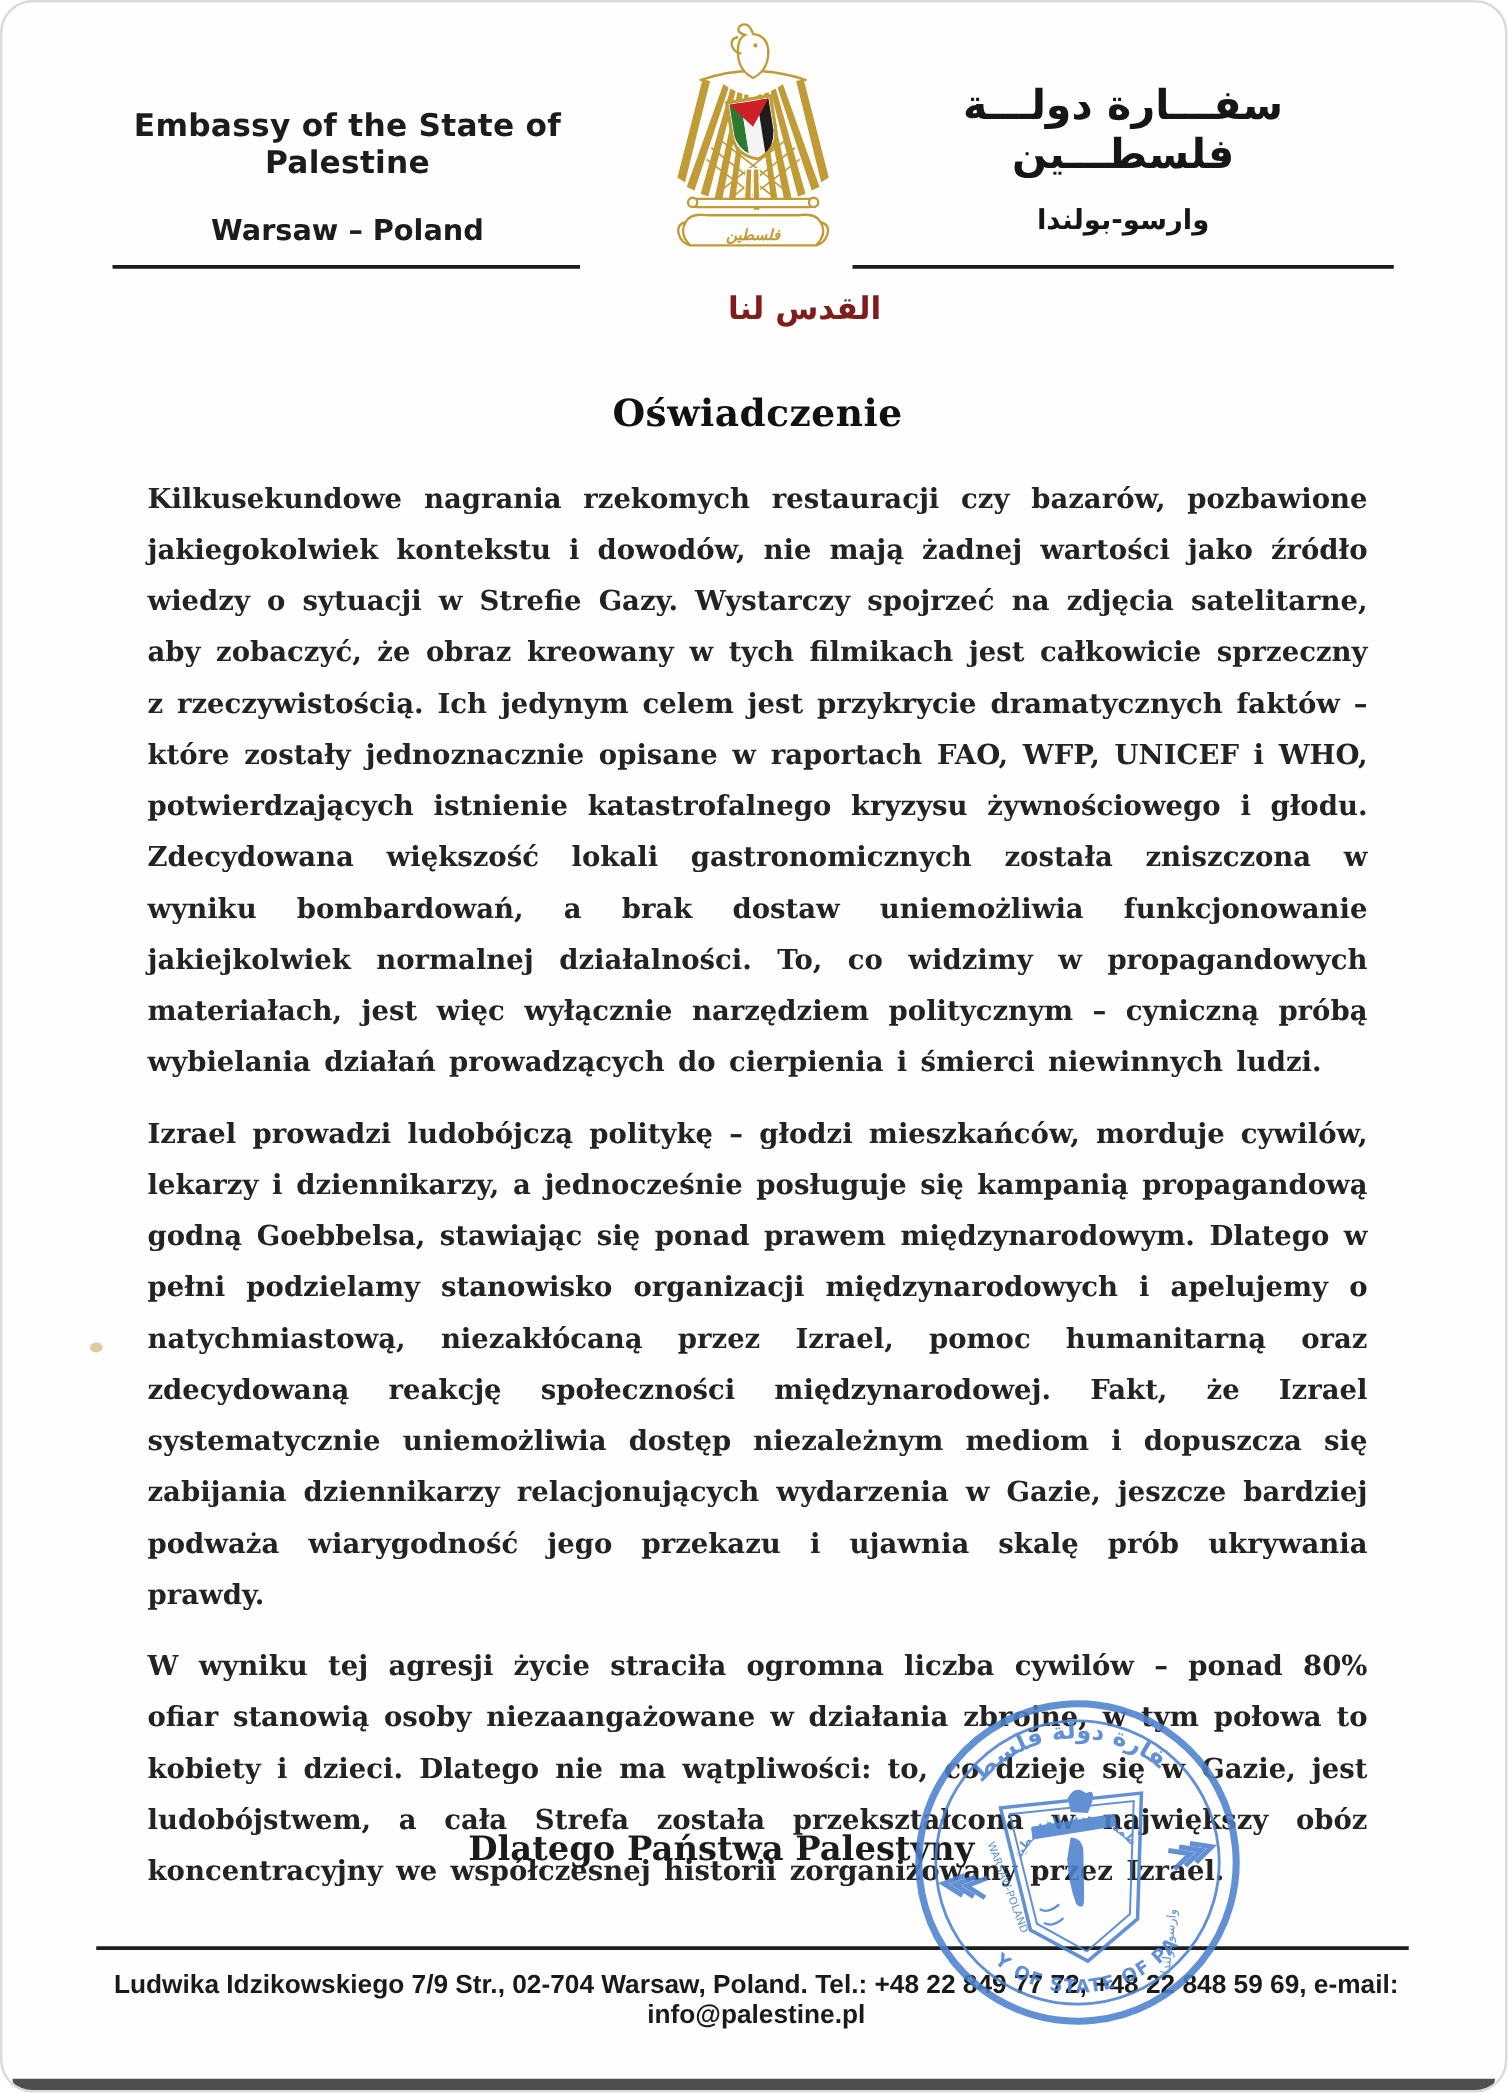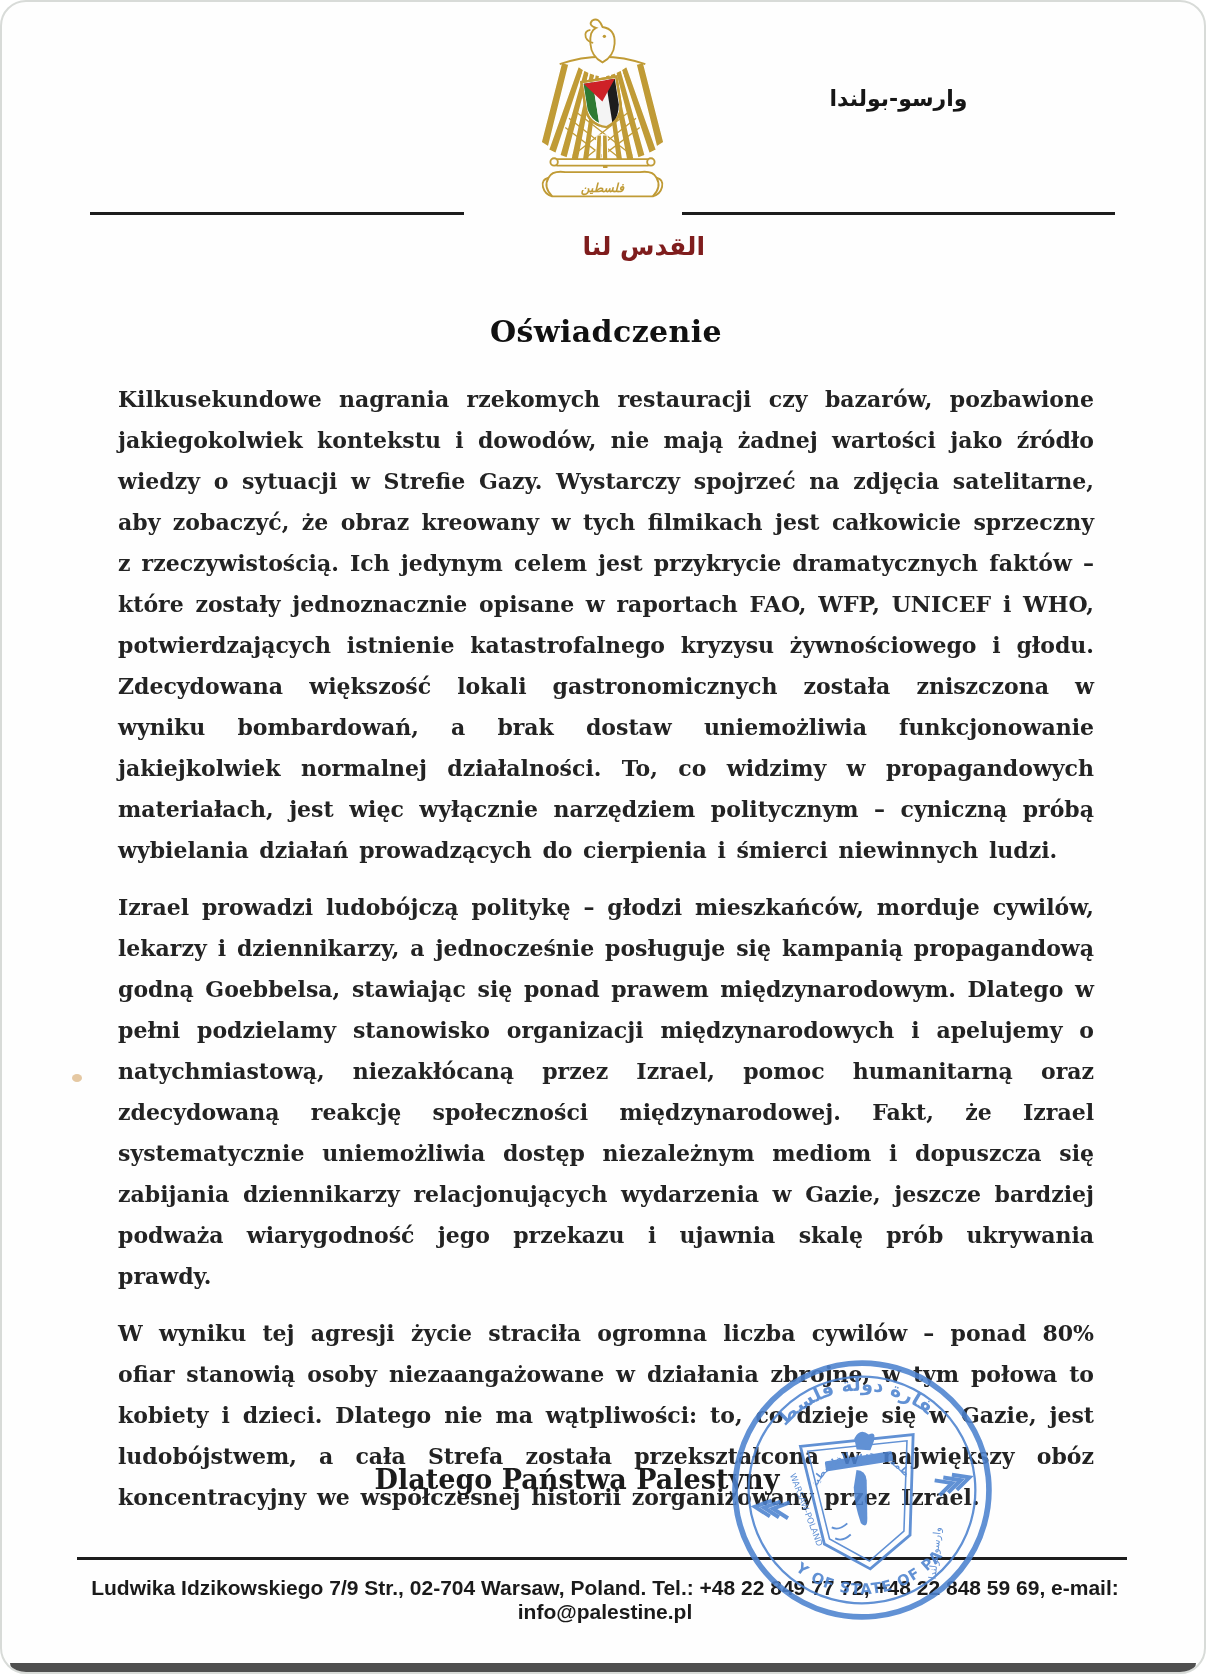--- a/index.html
+++ b/index.html
@@ -44,20 +44,24 @@
     font-family:"Liberation Sans",sans-serif;font-weight:700;font-size:21px;color:#1a1a1a;}
 
   .artifact{position:absolute;left:70px;top:1072px;width:10px;height:8px;border-radius:50%;
     background:#d09a55;opacity:.55;}
 </style>
 </head>
 <body>
 
 <div class="page">
 
+  <div class="hdr-left">
+    <div class="l1">Embassy of the State of Palestine</div>
+    <div class="l2">Warsaw – Poland</div>
+  </div>
   <div class="rule rule-left"></div>
 
   <div class="emblem">
     <svg viewBox="0 0 220 230" width="205" height="214">
       <g fill="none" stroke="#c09b36" stroke-width="2">
 
         <g fill="#c09b36" stroke="#fefefe" stroke-width="1.6">
           <path d="M84,56 L52,146 L60,150 L90,60 Z"></path>
           <path d="M90,60 L64,152 L72,155 L96,63 Z"></path>
           <path d="M96,63 L76,156 L84,158 L102,65 Z"></path>
@@ -111,20 +115,21 @@
           </g>
           <path d="M91,70 h38 v28 q0,18 -19,24 q-19,-6 -19,-24 Z" fill="none" stroke-width="2.5"></path>
         </g>
       </g>
       <text x="110" y="191" text-anchor="middle" font-family="DejaVu Sans, sans-serif" font-size="13" font-weight="bold" fill="#c09b36" direction="rtl">فلسطين</text>
     </svg>
   </div>
   <div class="emblem-caption">القدس لنا</div>
 
   <div class="hdr-right">
+    <div class="a1">سفـــارة دولـــة فلسطـــين</div>
     <div class="a2">وارسو-بولندا</div>
   </div>
   <div class="rule rule-right"></div>
 
   <div class="doc-body">
     <h1 class="doc-title">Oświadczenie</h1>
     <p>Kilkusekundowe nagrania rzekomych restauracji czy bazarów, pozbawione jakiegokolwiek kontekstu i dowodów, nie mają żadnej wartości jako źródło wiedzy o sytuacji w Strefie Gazy. Wystarczy spojrzeć na zdjęcia satelitarne, aby zobaczyć, że obraz kreowany w tych filmikach jest całkowicie sprzeczny z rzeczywistością. Ich jedynym celem jest przykrycie dramatycznych faktów – które zostały jednoznacznie opisane w raportach FAO, WFP, UNICEF i WHO, potwierdzających istnienie katastrofalnego kryzysu żywnościowego i głodu. Zdecydowana większość lokali gastronomicznych została zniszczona w wyniku bombardowań, a brak dostaw uniemożliwia funkcjonowanie jakiejkolwiek normalnej działalności. To, co widzimy w propagandowych materiałach, jest więc wyłącznie narzędziem politycznym – cyniczną próbą wybielania działań prowadzących do cierpienia i śmierci niewinnych ludzi.</p>
     <p>Izrael prowadzi ludobójczą politykę – głodzi mieszkańców, morduje cywilów, lekarzy i dziennikarzy, a jednocześnie posługuje się kampanią propagandową godną Goebbelsa, stawiając się ponad prawem międzynarodowym. Dlatego w pełni podzielamy stanowisko organizacji międzynarodowych i apelujemy o natychmiastową, niezakłócaną przez Izrael, pomoc humanitarną oraz zdecydowaną reakcję społeczności międzynarodowej. Fakt, że Izrael systematycznie uniemożliwia dostęp niezależnym mediom i dopuszcza się zabijania dziennikarzy relacjonujących wydarzenia w Gazie, jeszcze bardziej podważa wiarygodność jego przekazu i ujawnia skalę prób ukrywania prawdy.</p>
     <p>W wyniku tej agresji życie straciła ogromna liczba cywilów – ponad 80% ofiar stanowią osoby niezaangażowane w działania zbrojne, w tym połowa to kobiety i dzieci. Dlatego nie ma wątpliwości: to, co dzieje się w Gazie, jest ludobójstwem, a cała Strefa została przekształcona w największy obóz koncentracyjny we współczesnej historii zorganizowany przez Izrael.</p>
   </div>

